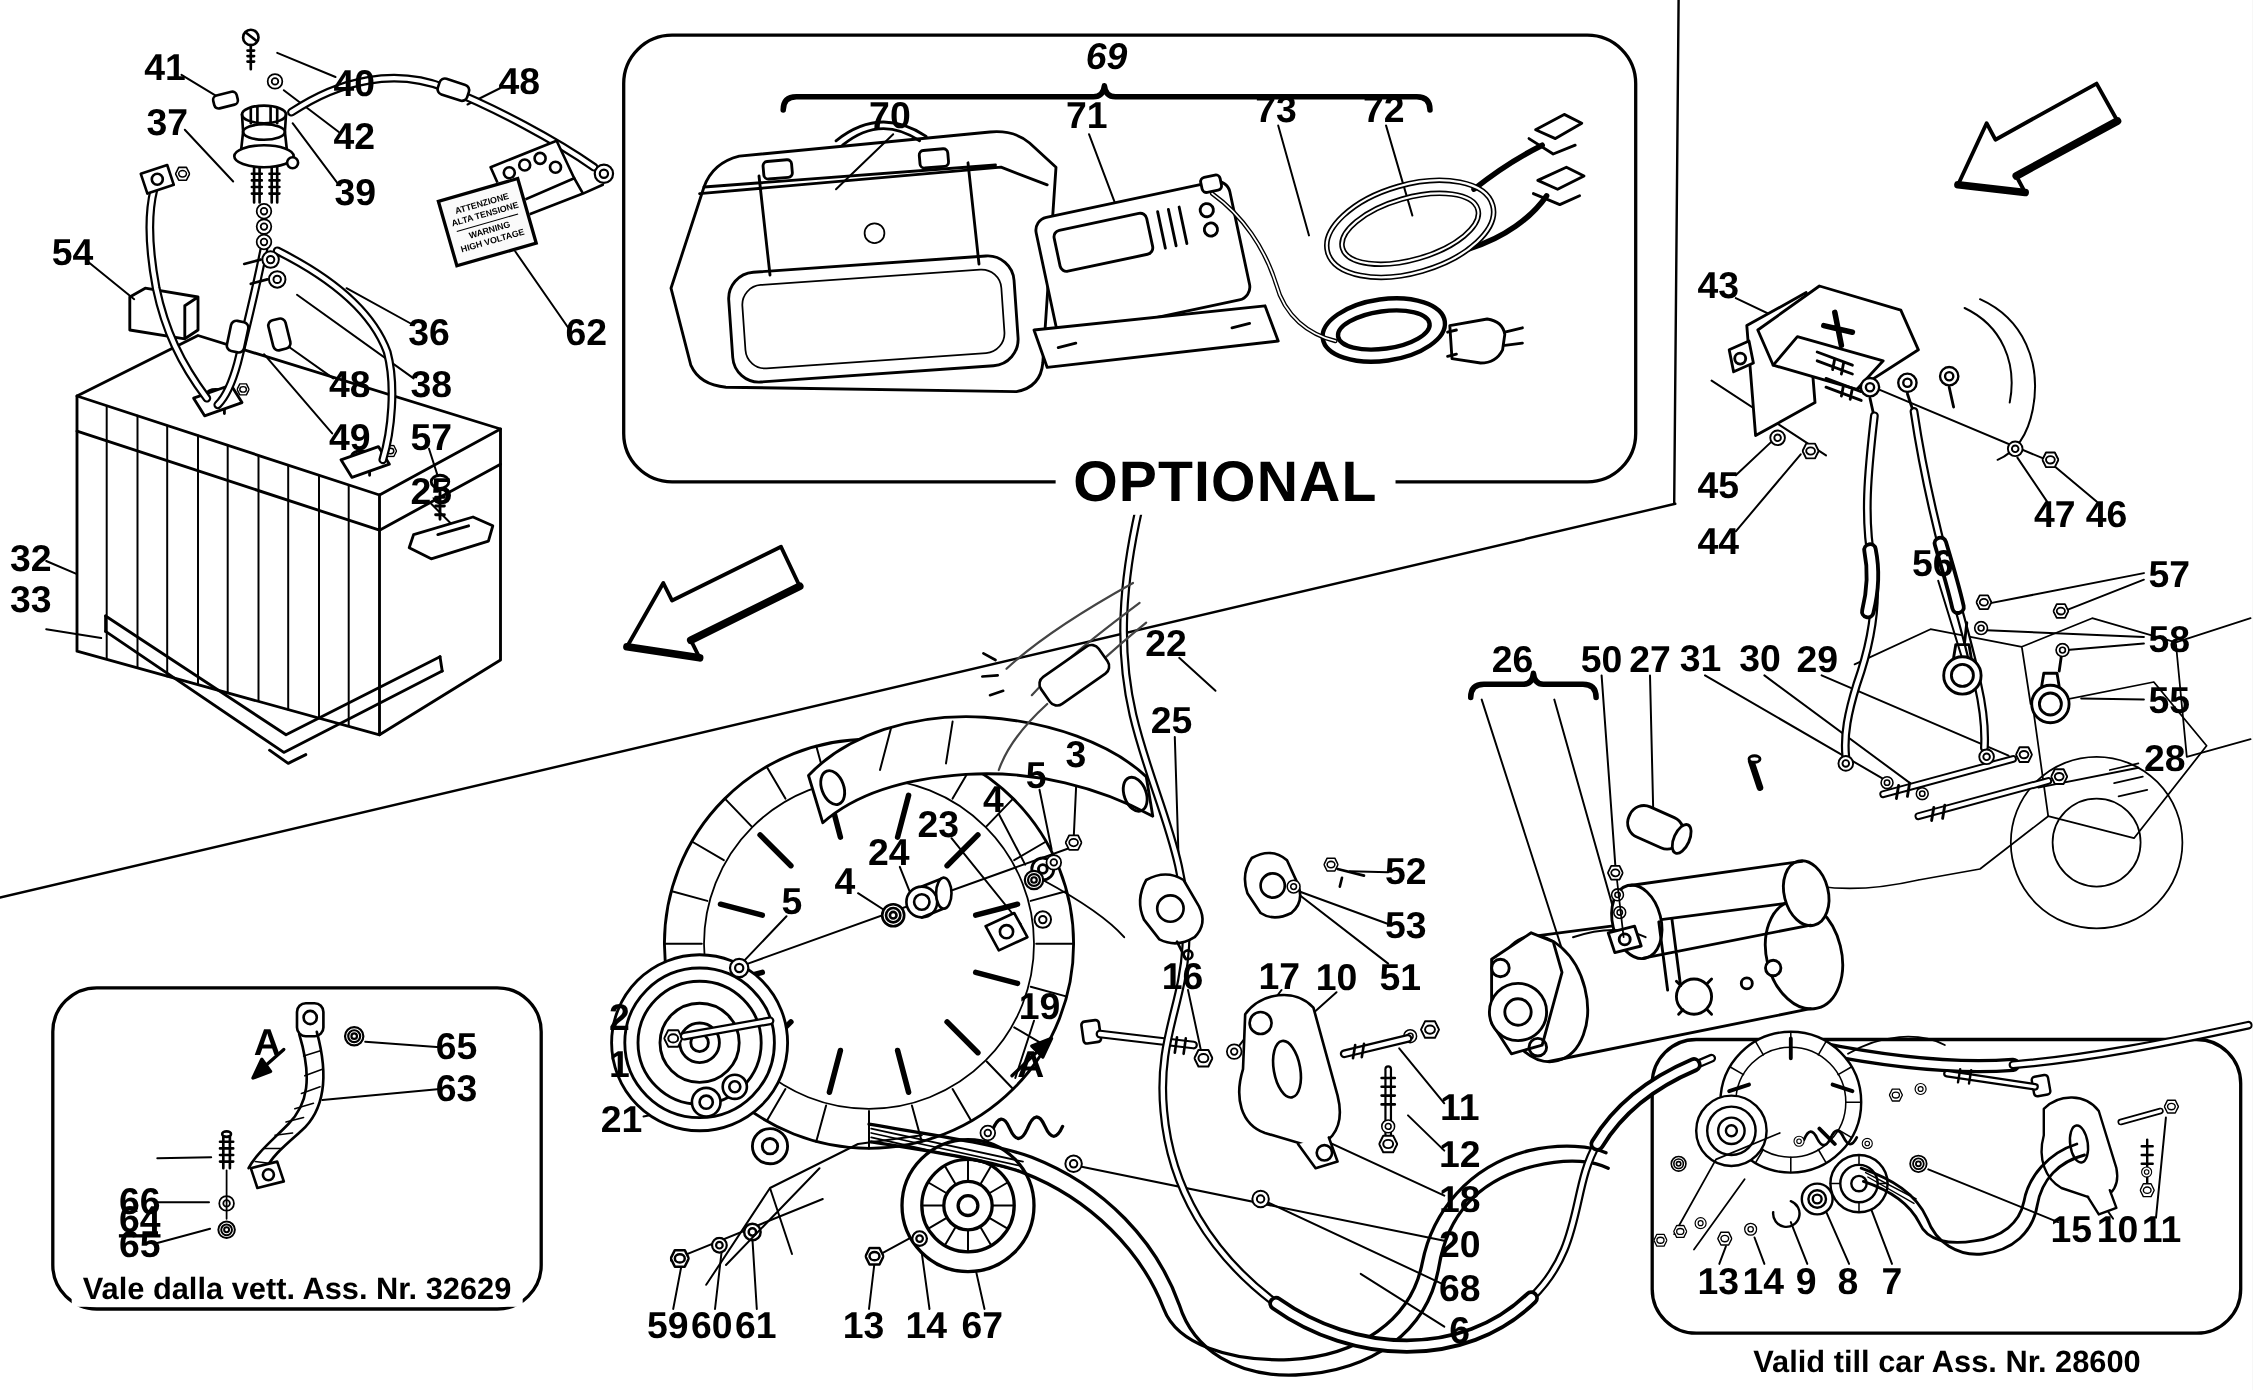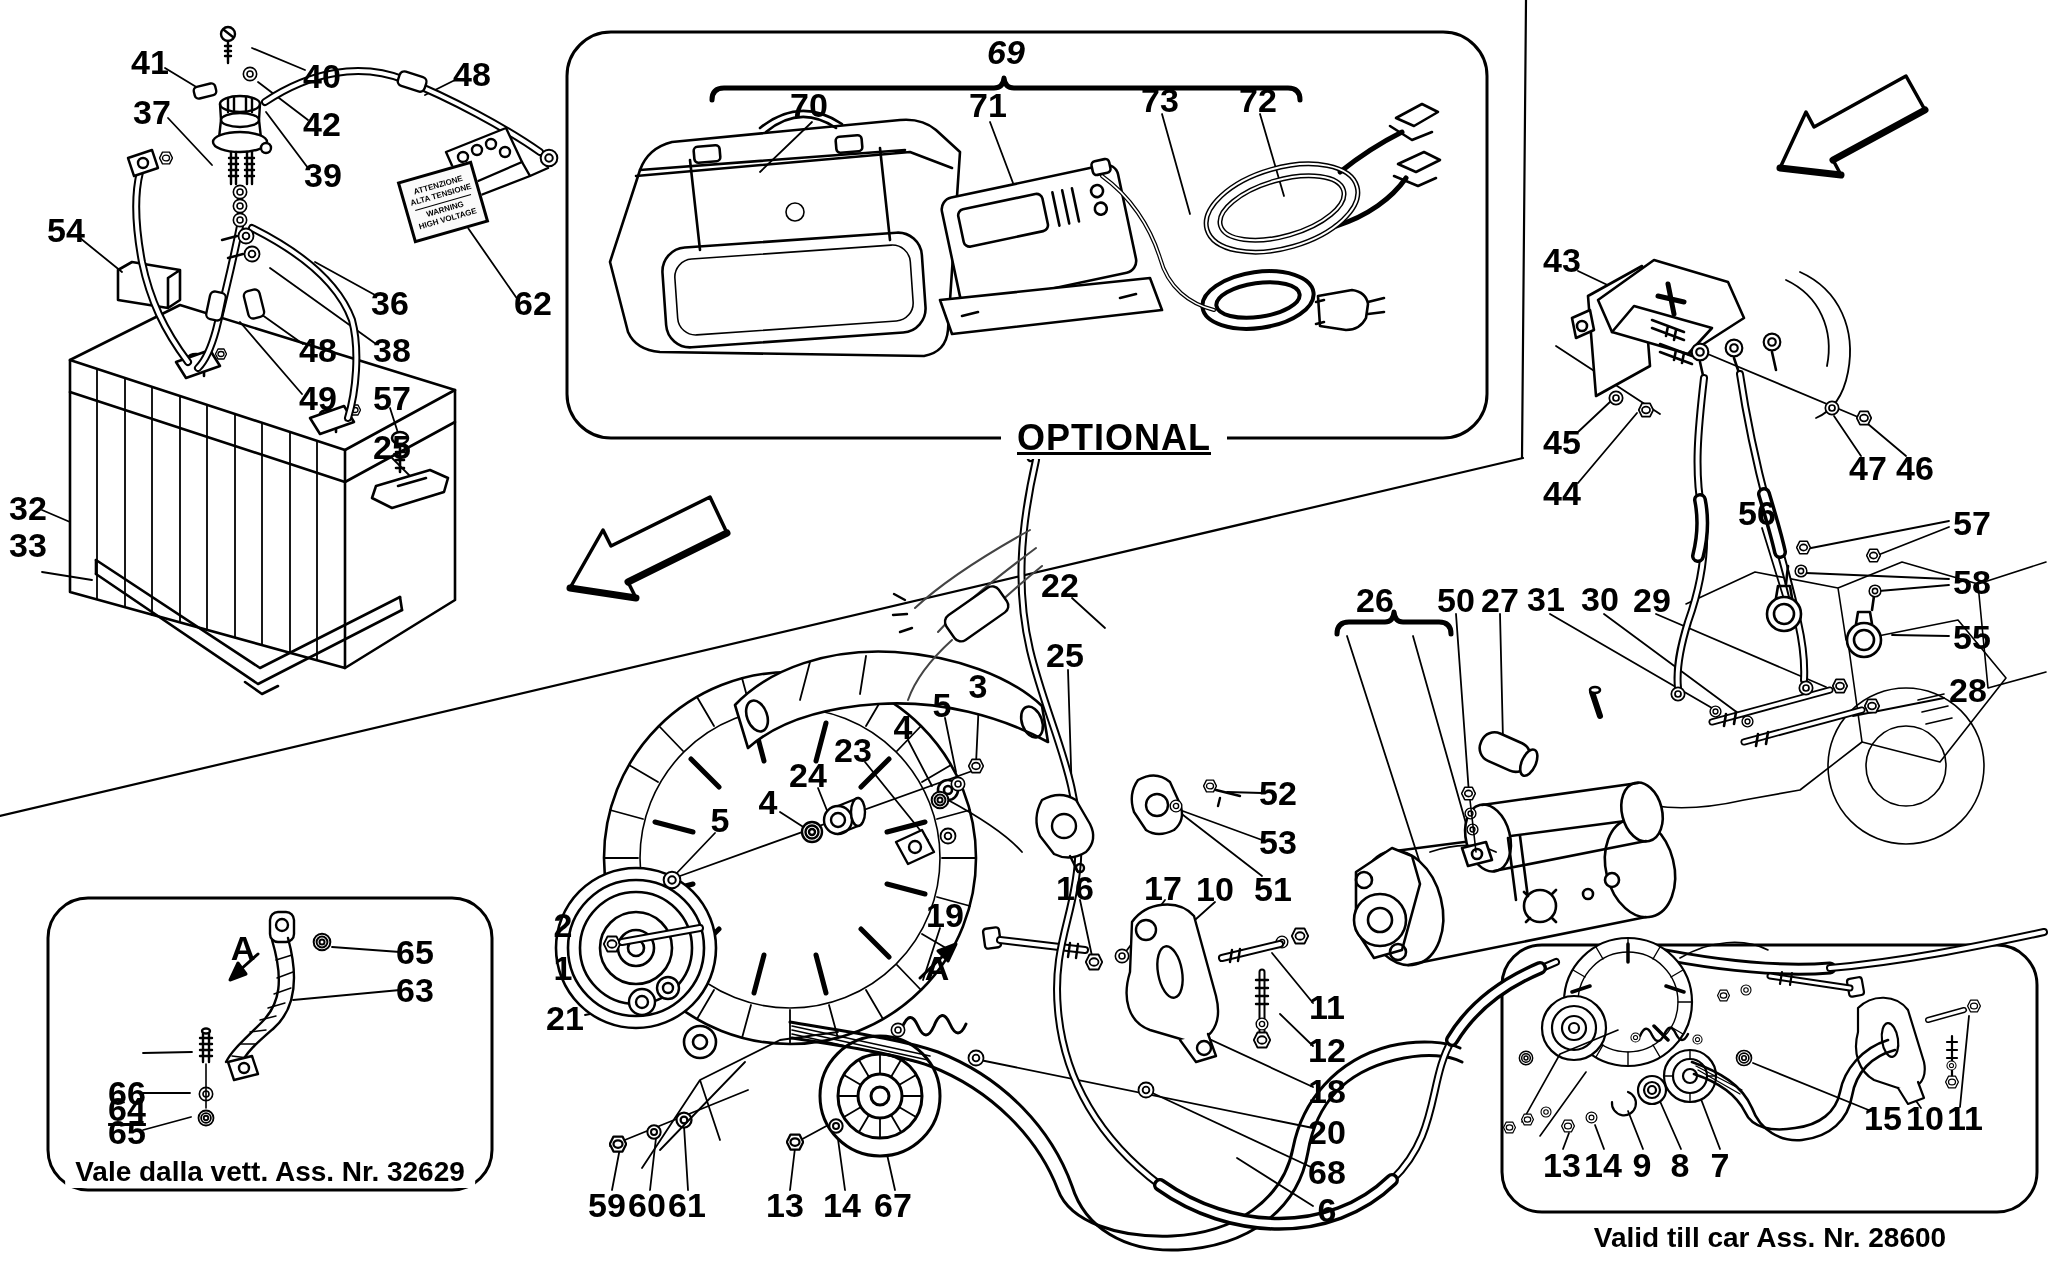--- a/index.html
+++ b/index.html
@@ -8,22 +8,22 @@
     font-family:"Liberation Sans",sans-serif;overflow:hidden;
   }
   #art{position:absolute;left:0;top:0;}
   .part-label{
     position:absolute;transform:translate(-50%,-50%);
     font-weight:700;font-size:34px;line-height:1;color:#000;
     white-space:nowrap;z-index:5;
   }
   #optional-text{
     position:absolute;left:1114px;top:438px;transform:translate(-50%,-50%);
-    font-weight:700;font-size:36px;letter-spacing:1px;color:#000;
-    background:#fff;padding:0 16px;z-index:6;white-space:nowrap;text-decoration:underline;
+    font-weight:700;font-size:52px;letter-spacing:1px;color:#000;
+    background:#fff;padding:0 16px;z-index:6;white-space:nowrap;
   }
   .caption{
     position:absolute;transform:translate(-50%,-50%);
     font-weight:700;font-size:28px;color:#000;background:#fff;
     padding:0 10px;z-index:6;white-space:nowrap;
   }
   #warn-label{
     position:absolute;left:404px;top:170px;width:72px;height:58px;
     transform:rotate(-16deg);border:3px solid #000;background:#fafafa;
     z-index:4;display:flex;flex-direction:column;justify-content:center;

